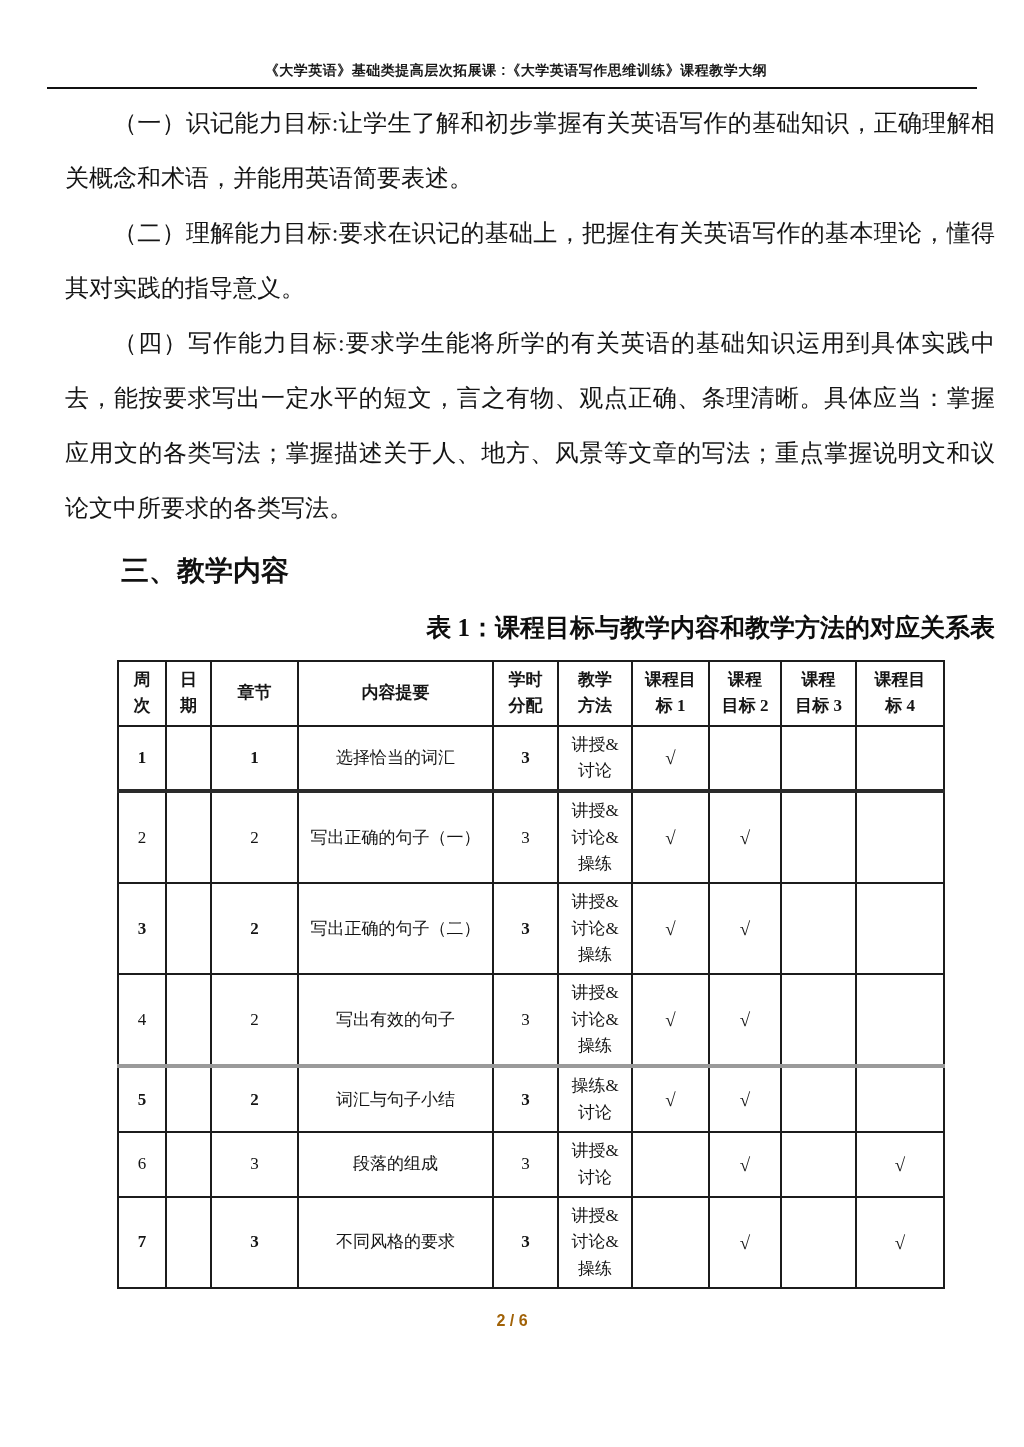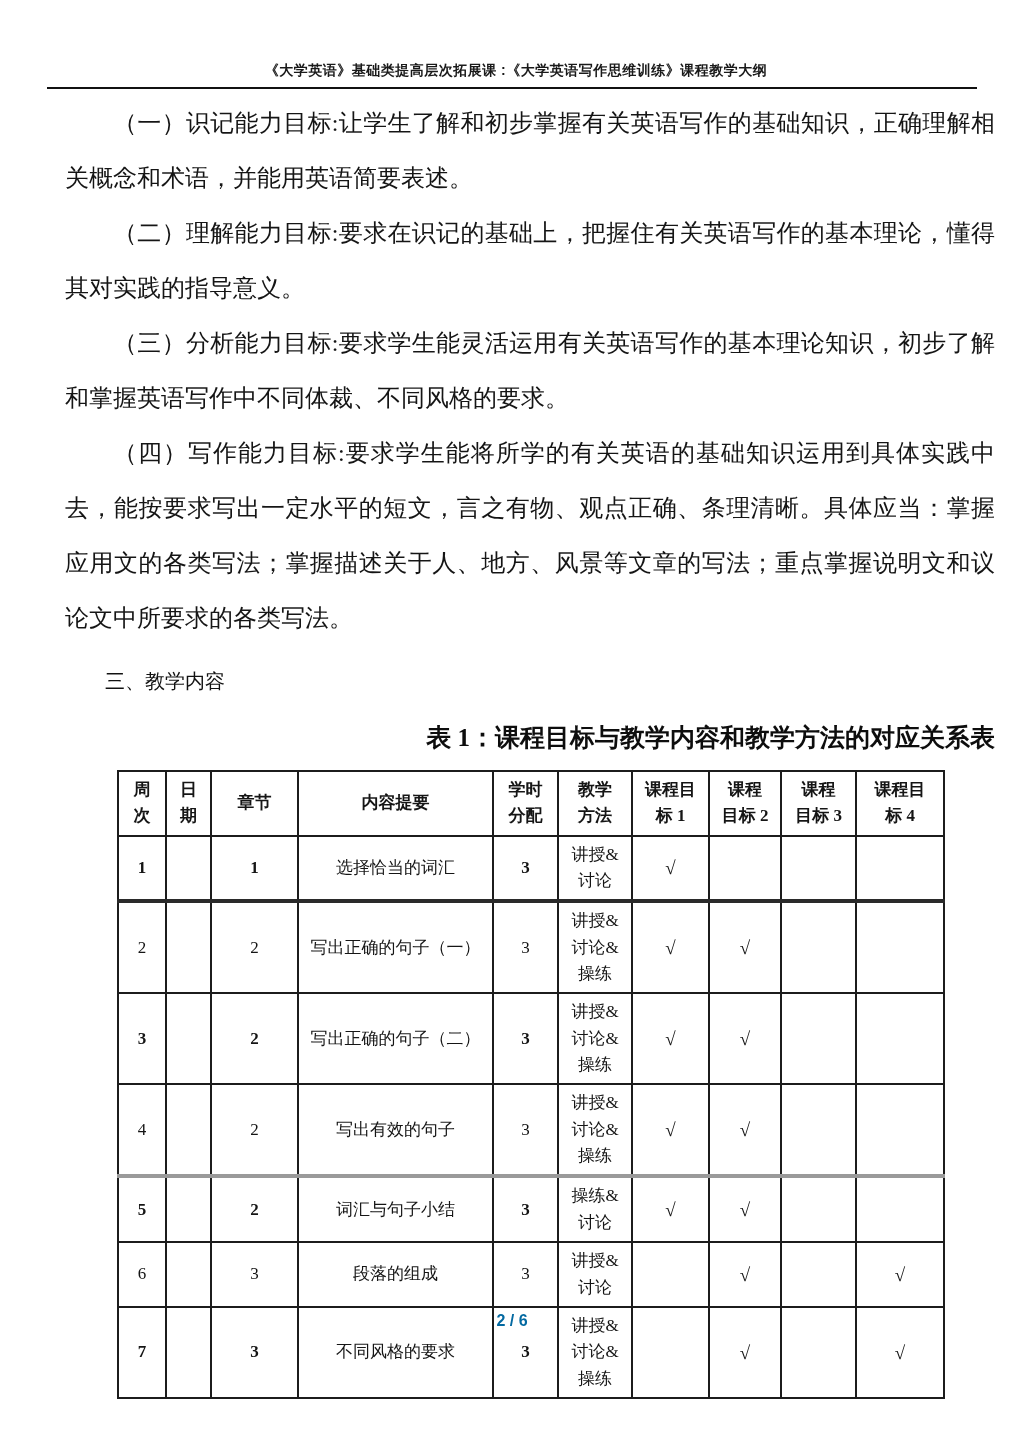--- a/index.html
+++ b/index.html
@@ -43,22 +43,22 @@
     font-size: 24px;
     line-height: 55px;
     text-align: justify;
     text-indent: 2em;
     color: #151515;
   }
   .section-heading {
     margin-top: 12px;
     padding-left: 2em;
     font-family: "Liberation Sans", sans-serif;
-    font-weight: normal;
-    font-size: 20px;
+    font-weight: bold;
+    font-size: 28px;
     line-height: 46px;
     color: #111;
   }
   .table-title {
     margin-top: 14px;
     text-align: right;
     font-weight: bold;
     font-size: 25px;
     line-height: 40px;
     color: #0d0d0d;
@@ -97,33 +97,32 @@
 
   
   .page-footer {
     position: absolute;
     top: 1312px; left: 0;
     width: 1024px;
     text-align: center;
     font-family: "Liberation Sans", sans-serif;
     font-weight: bold;
     font-size: 16px;
-    color: #0369a1;
+    color: #a16207;
   }
 </style>
 </head>
 <body>
 
 <div class="doc-header">《大学英语》基础类提高层次拓展课 :《大学英语写作思维训练》课程教学大纲</div>
 <div class="header-rule"></div>
 
 <div class="content">
   <p class="body-para">（一）识记能力目标:让学生了解和初步掌握有关英语写作的基础知识，正确理解相关概念和术语，并能用英语简要表述。</p>
   <p class="body-para">（二）理解能力目标:要求在识记的基础上，把握住有关英语写作的基本理论，懂得其对实践的指导意义。</p>
-  <p class="body-para">（三）分析能力目标:要求学生能灵活运用有关英语写作的基本理论知识，初步了解和掌握英语写作中不同体裁、不同风格的要求。</p>
   <p class="body-para">（四）写作能力目标:要求学生能将所学的有关英语的基础知识运用到具体实践中去，能按要求写出一定水平的短文，言之有物、观点正确、条理清晰。具体应当：掌握应用文的各类写法；掌握描述关于人、地方、风景等文章的写法；重点掌握说明文和议论文中所要求的各类写法。</p>
 
   <div class="section-heading">三、教学内容</div>
   <div class="table-title">表 1：课程目标与教学内容和教学方法的对应关系表</div>
 
   <table class="syllabus">
     <colgroup>
       <col style="width:48px">
         <col style="width:45px">
         <col style="width:87px">

